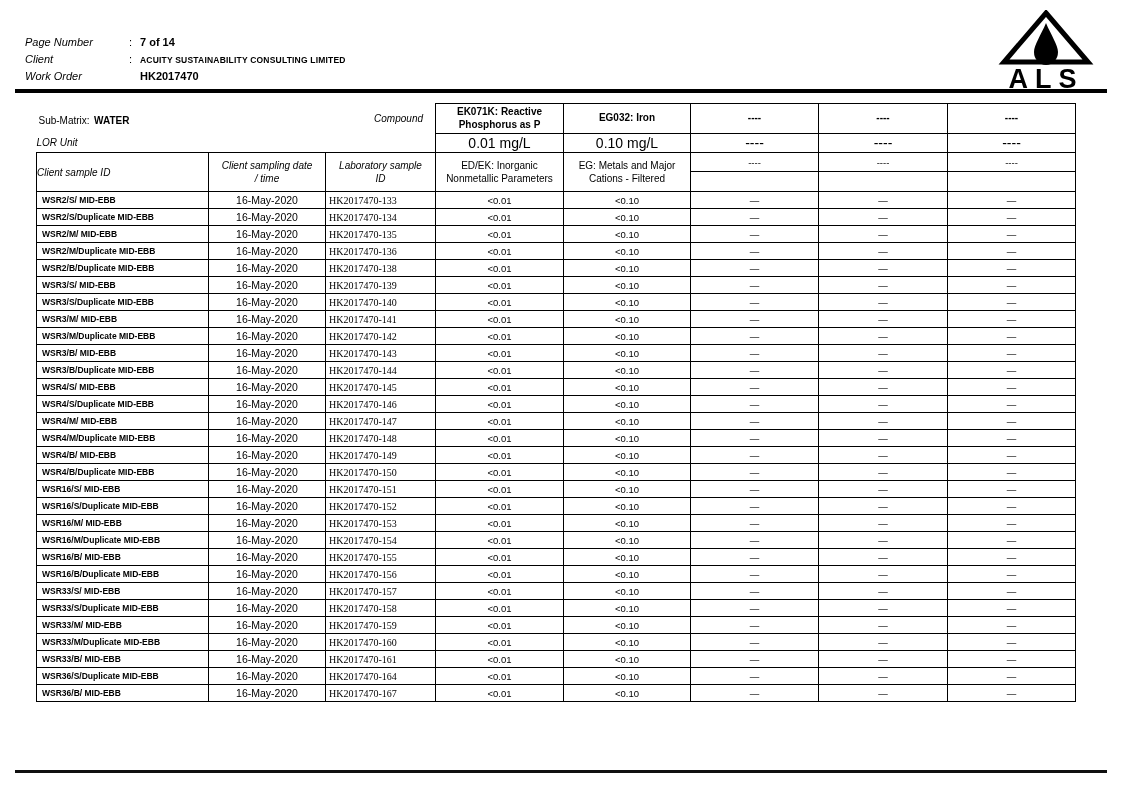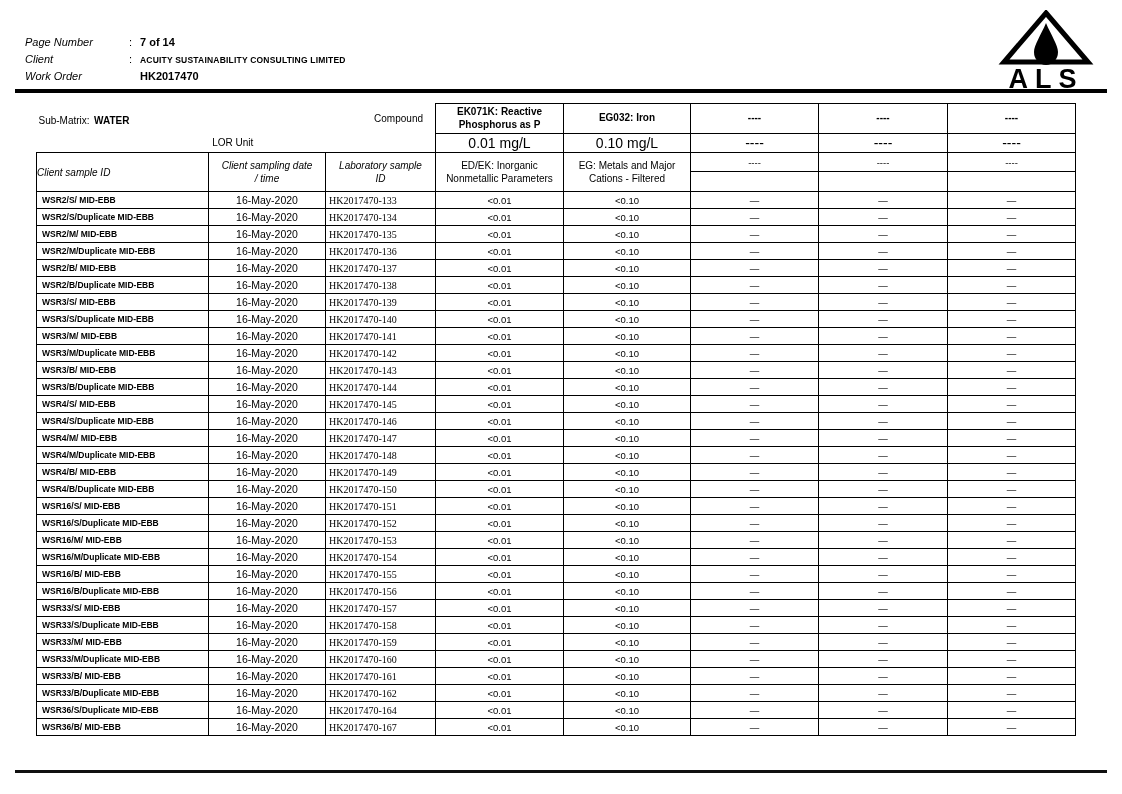--- a/index.html
+++ b/index.html
@@ -35,21 +35,21 @@
   thead td.nb { border:none; }
 
   tr.compound-row { height:30px; }
   tr.lor-row { height:19px; }
   tr.colhead-row { height:39px; }
   tbody tr { height:17px; }
 
   .tl1 { display:flex; justify-content:space-between; align-items:center; padding:0 6px 0 2px; }
   .submatrix-label { font-size:10px; }
   .submatrix-value { font-size:10px; font-weight:bold; }
-  .label-right { text-align:center; font-size:10px; padding-right:6px; }
+  .label-right { text-align:left; font-style:italic; font-size:10px; padding-right:6px; }
 
   .compound-cell { font-weight:bold; font-size:10px; text-align:center; line-height:1.25; padding:1px 6px; }
   .lor-cell { font-size:14px; text-align:center; }
   .colhead { font-style:italic; font-size:10px; text-align:center; line-height:1.3; }
   .colhead.left { text-align:left; padding-left:0; }
   .method-cell { font-size:10px; text-align:center; line-height:1.35; padding:2px 4px; }
   td.split-cell { padding:0; vertical-align:top; }
   .split-top { height:18px; border-bottom:1px solid #000; display:flex; align-items:center; justify-content:center; font-size:9.5px; }
   .split-bottom { height:19px; }
 
@@ -189,30 +189,20 @@
           <td class="c0">WSR2/M/Duplicate MID-EBB</td>
           <td class="c1">16-May-2020</td>
           <td class="c2">HK2017470-136</td>
           <td class="c3">&lt;0.01</td>
           <td class="c4">&lt;0.10</td>
           <td class="c5">—</td>
           <td class="c6">—</td>
           <td class="c7">—</td>
         </tr>
         <tr>
-          <td class="c0">WSR2/B/ MID-EBB</td>
-          <td class="c1">16-May-2020</td>
-          <td class="c2">HK2017470-137</td>
-          <td class="c3">&lt;0.01</td>
-          <td class="c4">&lt;0.10</td>
-          <td class="c5">—</td>
-          <td class="c6">—</td>
-          <td class="c7">—</td>
-        </tr>
-        <tr>
           <td class="c0">WSR2/B/Duplicate MID-EBB</td>
           <td class="c1">16-May-2020</td>
           <td class="c2">HK2017470-138</td>
           <td class="c3">&lt;0.01</td>
           <td class="c4">&lt;0.10</td>
           <td class="c5">—</td>
           <td class="c6">—</td>
           <td class="c7">—</td>
         </tr>
         <tr>
@@ -432,30 +422,20 @@
           <td class="c3">&lt;0.01</td>
           <td class="c4">&lt;0.10</td>
           <td class="c5">—</td>
           <td class="c6">—</td>
           <td class="c7">—</td>
         </tr>
         <tr>
           <td class="c0">WSR33/B/ MID-EBB</td>
           <td class="c1">16-May-2020</td>
           <td class="c2">HK2017470-161</td>
-          <td class="c3">&lt;0.01</td>
-          <td class="c4">&lt;0.10</td>
-          <td class="c5">—</td>
-          <td class="c6">—</td>
-          <td class="c7">—</td>
-        </tr>
-        <tr>
-          <td class="c0">WSR33/B/Duplicate MID-EBB</td>
-          <td class="c1">16-May-2020</td>
-          <td class="c2">HK2017470-162</td>
           <td class="c3">&lt;0.01</td>
           <td class="c4">&lt;0.10</td>
           <td class="c5">—</td>
           <td class="c6">—</td>
           <td class="c7">—</td>
         </tr>
         <tr>
           <td class="c0">WSR36/S/Duplicate MID-EBB</td>
           <td class="c1">16-May-2020</td>
           <td class="c2">HK2017470-164</td>

